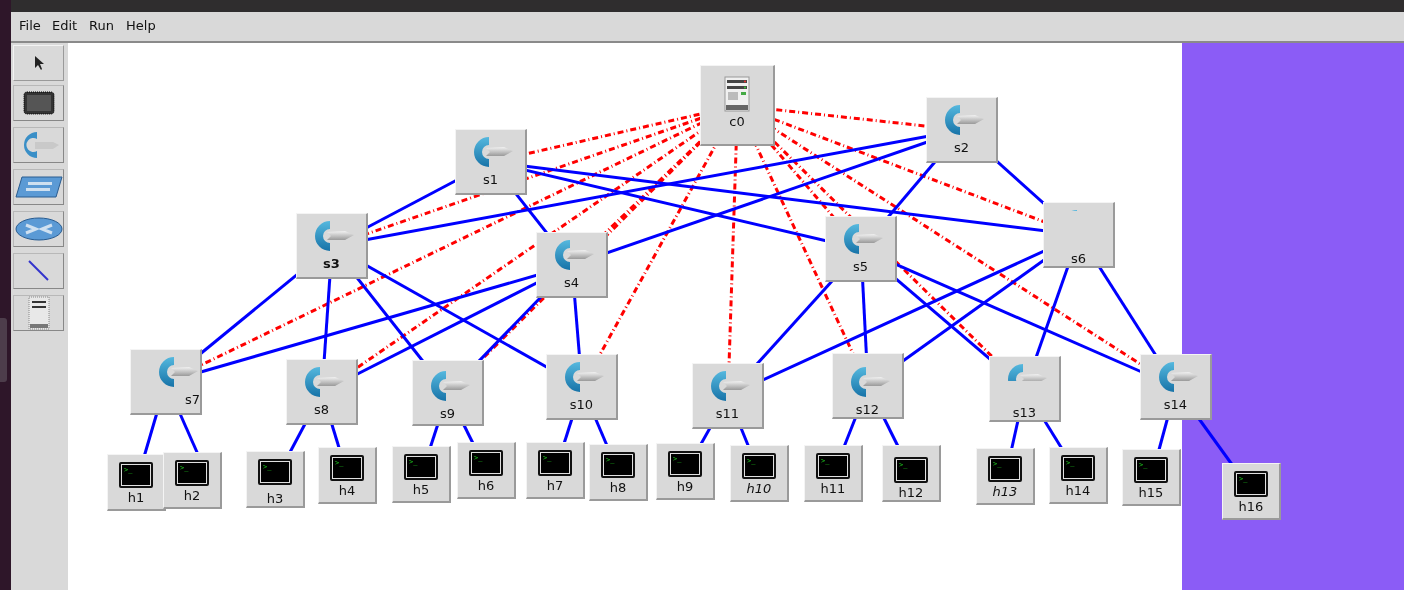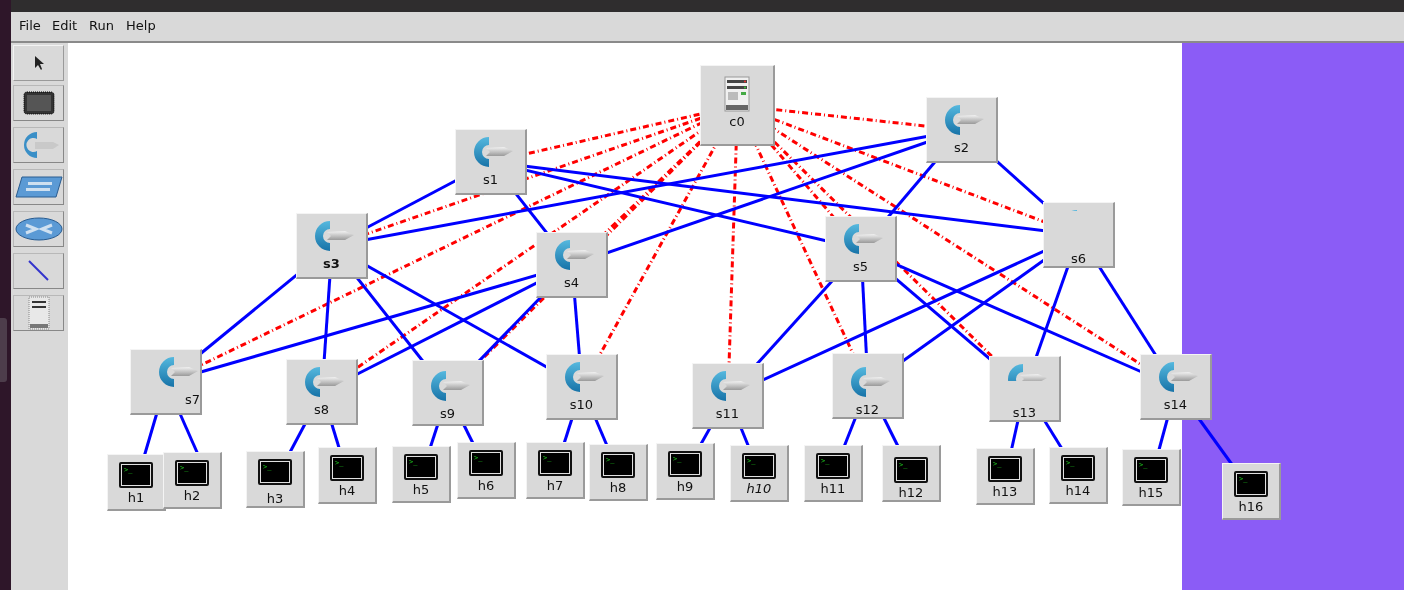--- a/index.html
+++ b/index.html
@@ -434,21 +434,21 @@
           <span class="lbl">h10</span>
         </div>
         <div class="node host" style="left: 736px; top: 402px;">
           <div class="term"></div>
           <span class="lbl">h11</span>
         </div>
         <div class="node host" style="left: 814px; top: 402px; justify-content: flex-end;">
           <div class="term"></div>
           <span class="lbl">h12</span>
         </div>
-        <div class="node host" style="left: 908px; top: 405px;">
+        <div class="node host" style="left: 908px; top: 405px; font-style: italic;">
           <div class="term"></div>
           <span class="lbl">h13</span>
         </div>
         <div class="node host" style="left: 981px; top: 404px;">
           <div class="term"></div>
           <span class="lbl">h14</span>
         </div>
         <div class="node host" style="left: 1054px; top: 406px;">
           <div class="term"></div>
           <span class="lbl">h15</span>

